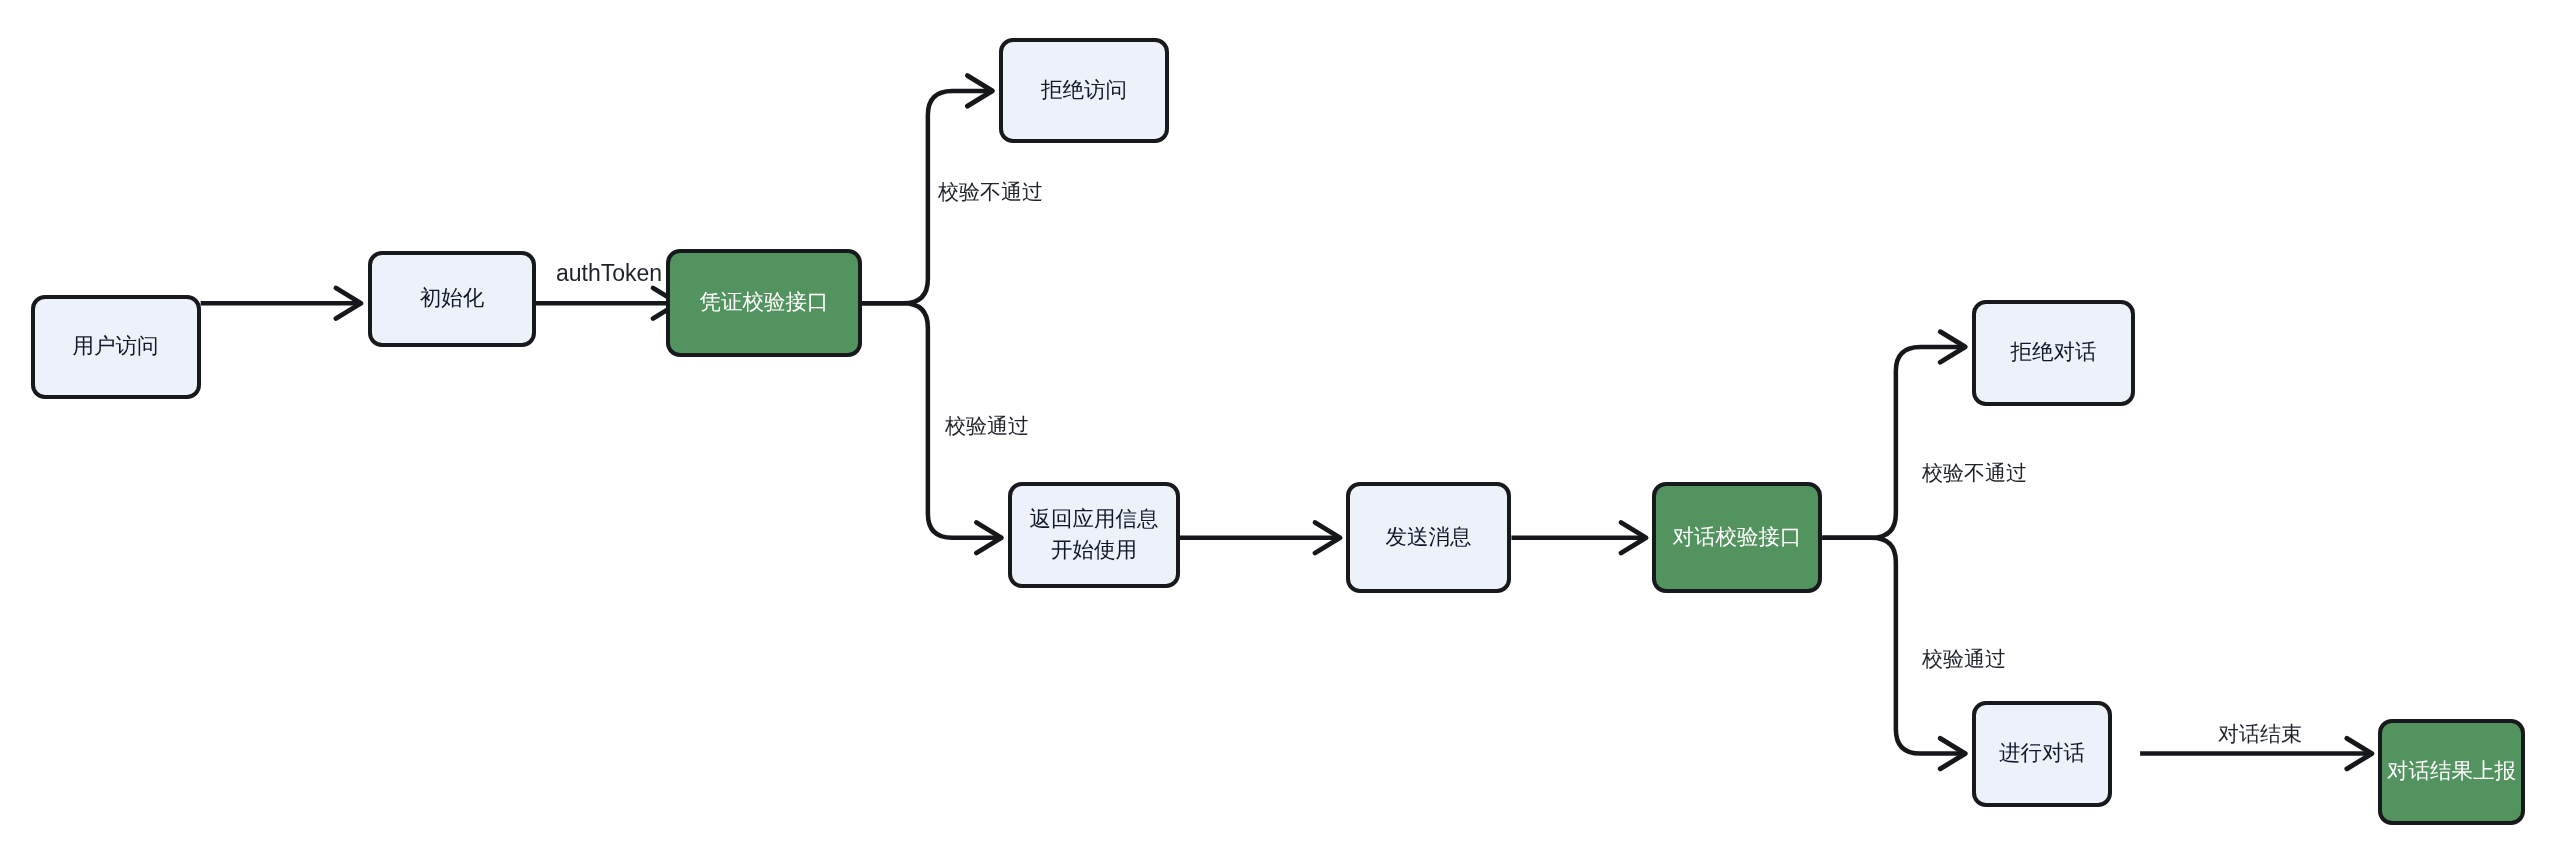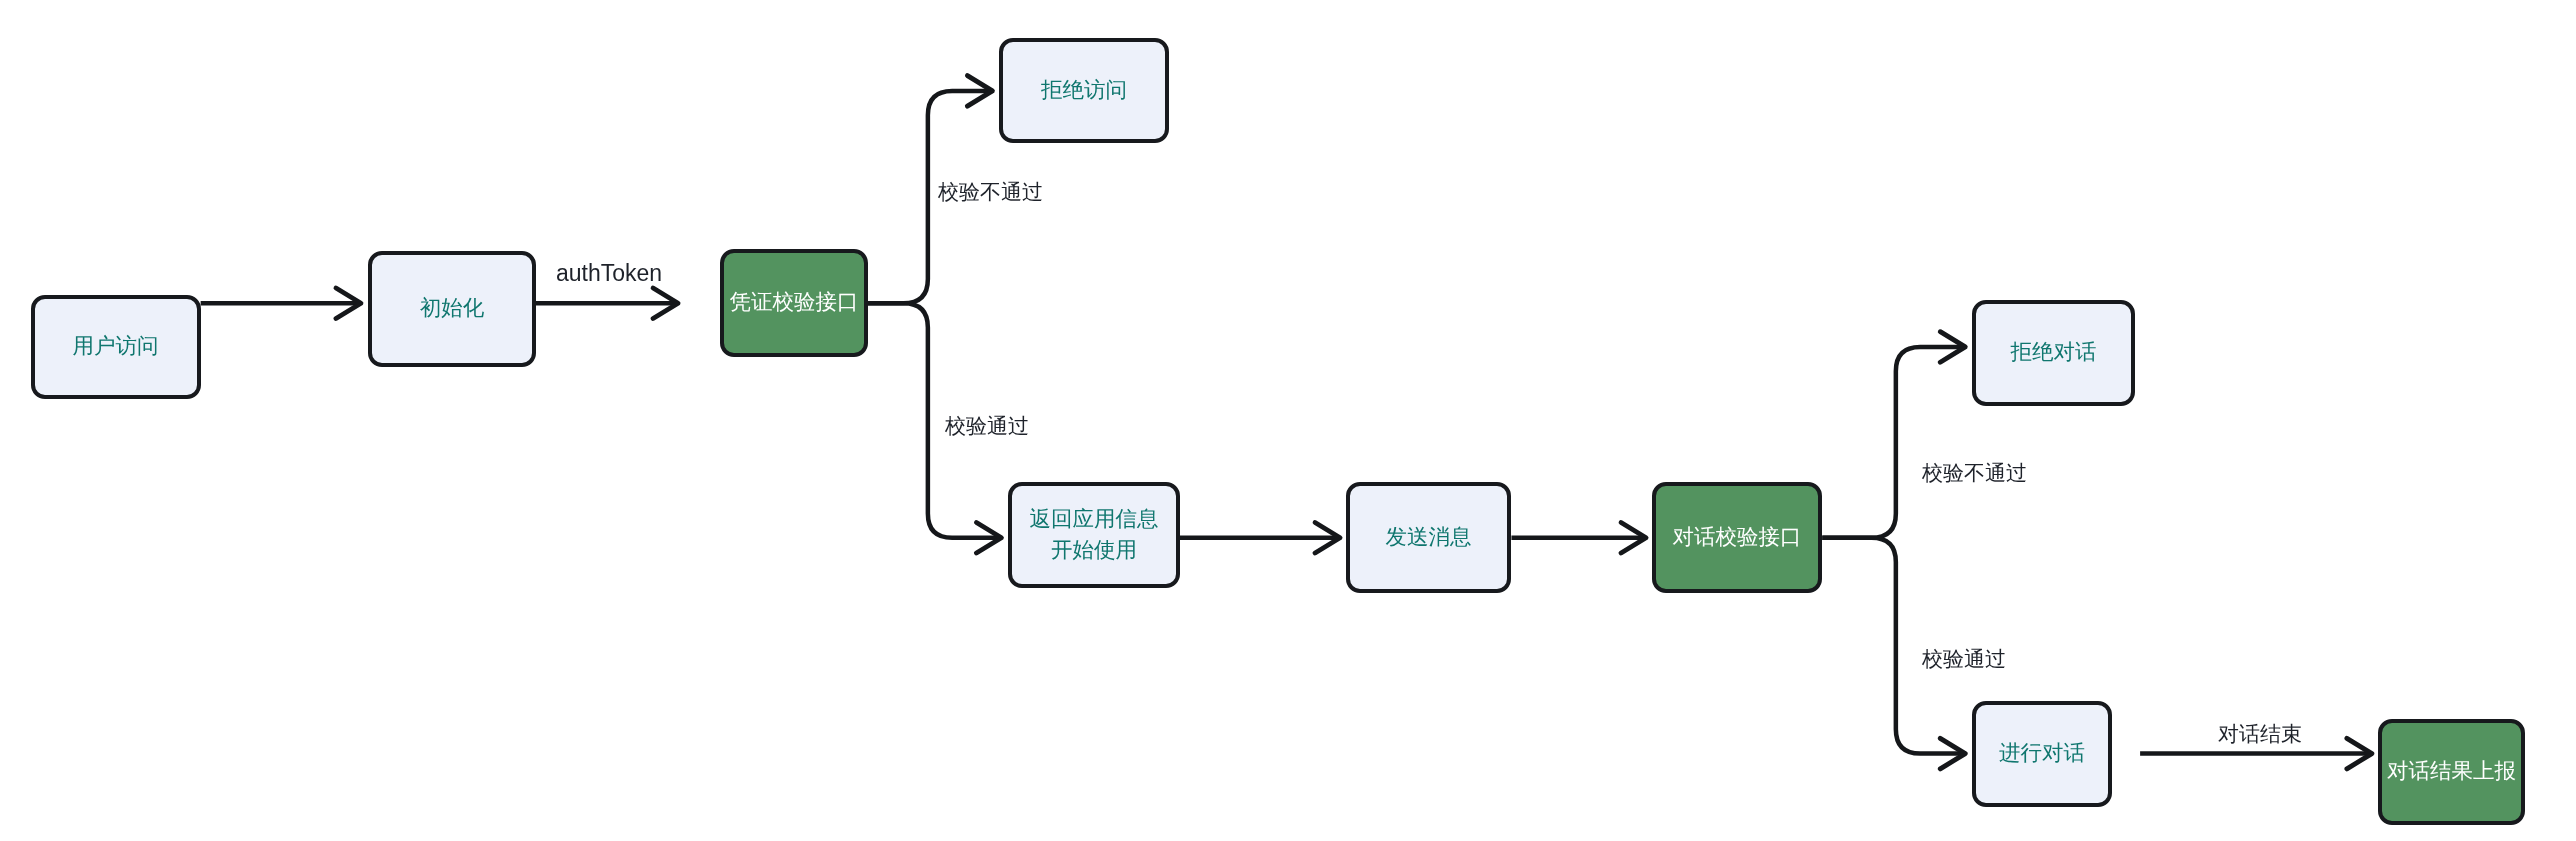--- a/index.html
+++ b/index.html
@@ -27,21 +27,21 @@
     stroke: #15171a;
     stroke-width: 6.5;
     stroke-linecap: butt;
   }
   .node {
     position: absolute;
     box-sizing: border-box;
     border: 4.9px solid #17191d;
     border-radius: 14px;
     background: #EDF1FA;
-    color: #0f766e;
+    color: #0f172a;
     display: flex;
     flex-direction: column;
     align-items: center;
     justify-content: center;
     font-size: 21.5px;
     line-height: 1.45;
     text-align: center;
     white-space: nowrap;
   }
   .node.green {
@@ -81,25 +81,25 @@
     <path class="edge" d="M 2178 775 L 2372 775" marker-end="url(#arrowV)"></path>
     <path class="edge" d="M 2626 775 L 2697 775 Q 2732 775 2732 740 L 2732 535 Q 2732 500 2767 500 L 2832 500" marker-end="url(#arrowV)"></path>
     <path class="edge" d="M 2626 775 L 2697 775 Q 2732 775 2732 810 L 2732 1051 Q 2732 1086 2767 1086 L 2832 1086" marker-end="url(#arrowV)"></path>
     <path class="edge" d="M 3084 1086 L 3418 1086" marker-end="url(#arrowV)"></path>
   </svg>
 
   <div class="node" style="left:30.5px; top:251px; width:170px; height:104px;margin-top:44px;">
     <span>用户访问</span>
   </div>
 
-  <div class="node" style="left:368px; top:251px; width:168px; height:116px;align-items:center;">
+  <div class="node" style="left:368px; top:251px; width:168px; height:96px;align-items:center;">
     <span>初始化</span>
   </div>
 
-  <div class="node green" style="left:720px; top:249px; width:148px; height:108px;">
+  <div class="node green" style="left:666px; top:249px; width:196px; height:108px;">
     <span>凭证校验接口</span>
   </div>
 
   <div class="node" style="left:999px; top:38px; width:170px; height:105px;">
     <span>拒绝访问</span>
   </div>
 
   <div class="node" style="left:1008px; top:482px; width:172px; height:106px;">
     <span>返回应用信息</span>
     <span>开始使用</span>

